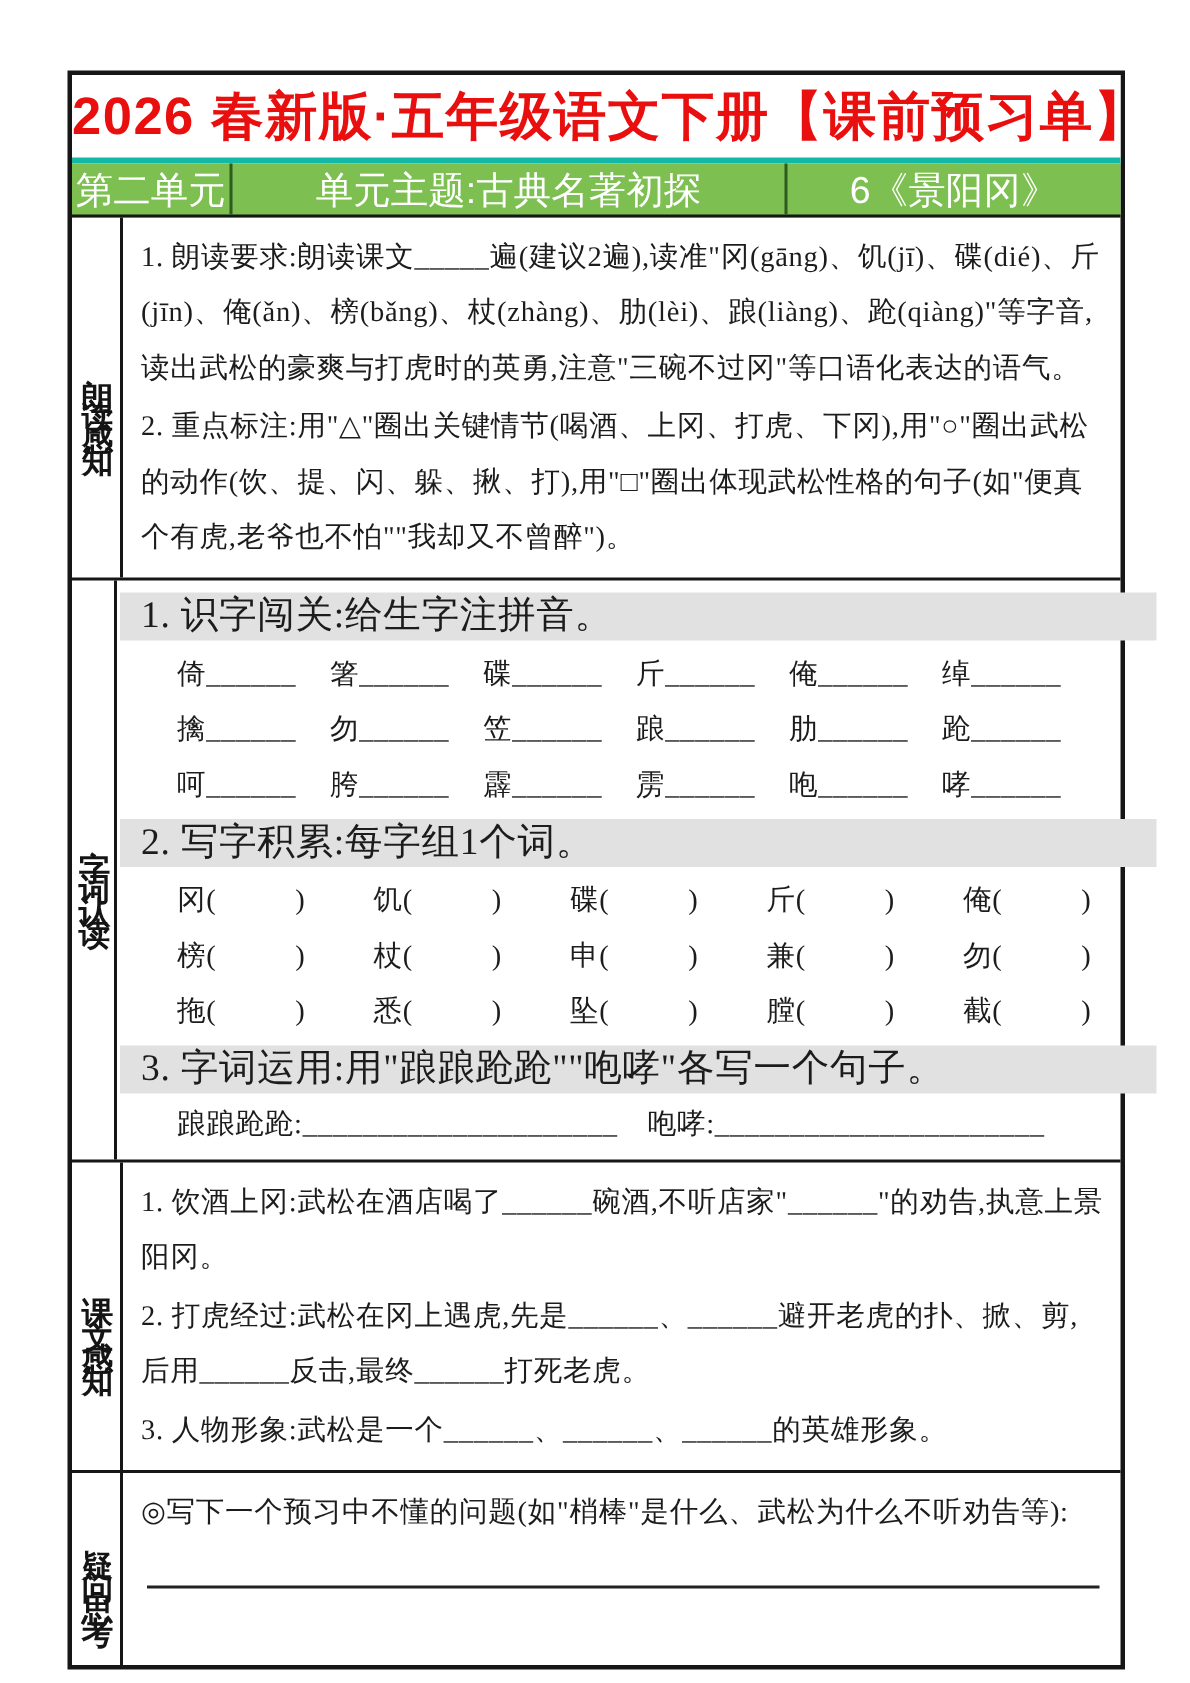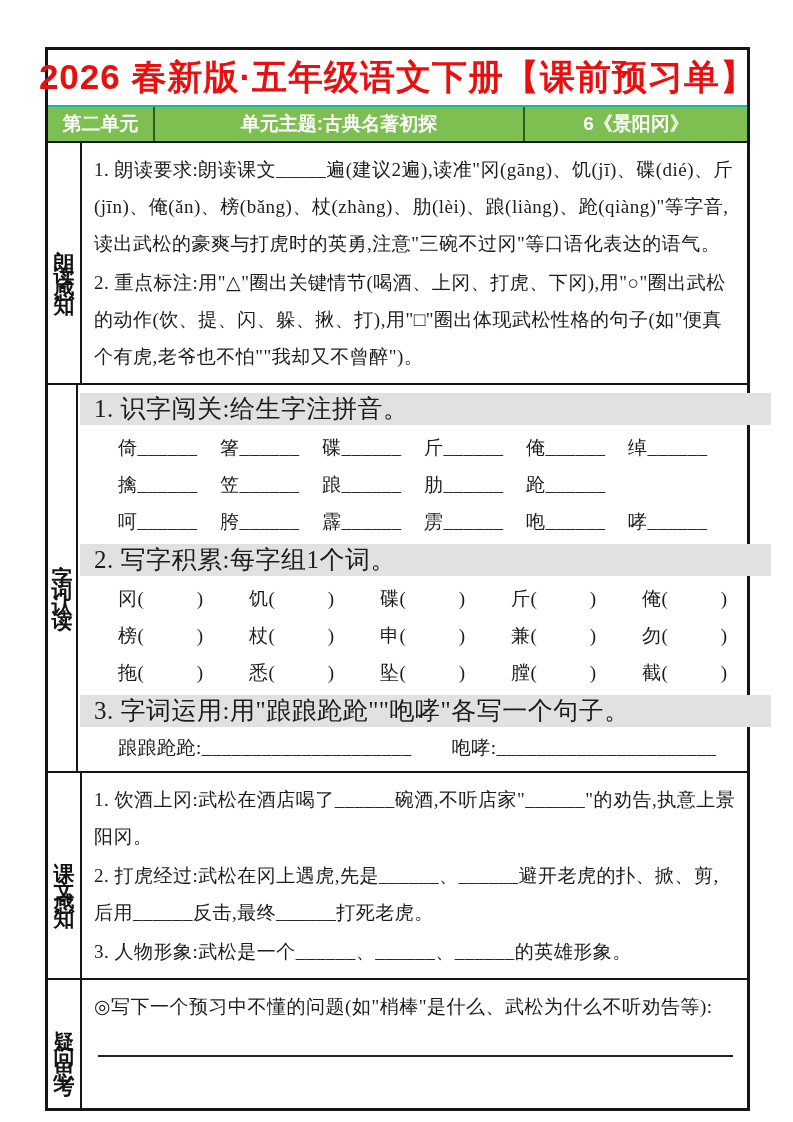--- a/index.html
+++ b/index.html
@@ -1,30 +1,30 @@
 <!DOCTYPE html>
 <html><head>
 <meta charset="utf-8">
 <style>
   html,body{margin:0;padding:0;background:#ffffff;}
   .page{position:relative;width:793px;height:1122px;background:#fff;overflow:hidden;
         font-family:"Liberation Serif","DejaVu Serif",serif;color:#1c1c1c;}
   .frame{position:absolute;left:45px;top:47px;width:705px;border:3px solid #161616;box-sizing:border-box;background:#fff;}
 
   
-  .title-row{height:55px;display:flex;align-items:center;justify-content:center;
-             border-bottom:2px solid #14b8a6;background:#fff;}
+  .title-row{height:55px;display:flex;align-items:center;
+             border-bottom:4px solid #14b8a6;background:#fff;}
   .title-row span{font-family:"Liberation Sans","DejaVu Sans",sans-serif;font-weight:bold;
                   font-size:35px;color:#e90f0f;letter-spacing:1px;white-space:nowrap;}
 
   
   .unit-row{display:flex;height:34px;background:#7dbf51;border-bottom:2px solid #161616;}
   .unit-row .cell{display:flex;align-items:center;justify-content:center;
-                  font-family:"Liberation Sans","DejaVu Sans",sans-serif;font-weight:bold;
-                  font-size:19px;color:#ffffff;box-sizing:border-box;}
+                  font-family:"Liberation Sans","DejaVu Sans",sans-serif;font-weight:normal;
+                  font-size:25px;color:#ffffff;box-sizing:border-box;}
   .cell-unit{width:107px;border-right:2px solid #2e5b1e;}
   .cell-theme{width:370px;border-right:2px solid #2e5b1e;}
   .cell-lesson{flex:1;text-align:right;}
 
   
   .section{display:flex;border-bottom:2px solid #161616;}
   .section:last-child{border-bottom:none;}
   .section-label{width:34px;border-right:2px solid #161616;display:flex;align-items:center;
                  justify-content:center;box-sizing:border-box;}
   .section-label span{writing-mode:vertical-rl;text-orientation:upright;
@@ -41,21 +41,21 @@
 
   
   .gray-bar{background:#e1e1e1;font-size:25px;line-height:30px;padding:1px 10px 1px 14px;
             margin:4px 2px;letter-spacing:0.5px;}
 
   .grid-row{display:flex;padding-left:40px;font-size:19px;line-height:37px;letter-spacing:0.5px;}
   .pinyin-row .gi{width:102px;}
   .word-row .gi{width:131px;white-space:pre;}
 
   .usage-line{display:flex;padding-left:40px;font-size:19px;line-height:34px;letter-spacing:0.5px;}
-  .usage-line .u2{margin-left:40px;}
+  .usage-line .u2{margin-left:20px;}
 
   
   .rule-line{border-bottom:2px solid #222;height:0;margin:0 4px;}
   .rl-1{margin-top:30px;}
 </style>
 </head>
 <body>
 
 <div class="page">
   <div class="frame">
@@ -91,20 +91,21 @@
         <div class="grid-row pinyin-row">
           <span class="gi">倚______</span>
           <span class="gi">箸______</span>
           <span class="gi">碟______</span>
           <span class="gi">斤______</span>
           <span class="gi">俺______</span>
           <span class="gi">绰______</span>
         </div>
         <div class="grid-row pinyin-row">
           <span class="gi">擒______</span>
+          <span class="gi">勿______</span>
           <span class="gi">笠______</span>
           <span class="gi">踉______</span>
           <span class="gi">肋______</span>
           <span class="gi">跄______</span>
         </div>
         <div class="grid-row pinyin-row">
           <span class="gi">呵______</span>
           <span class="gi">胯______</span>
           <span class="gi">霹______</span>
           <span class="gi">雳______</span>

